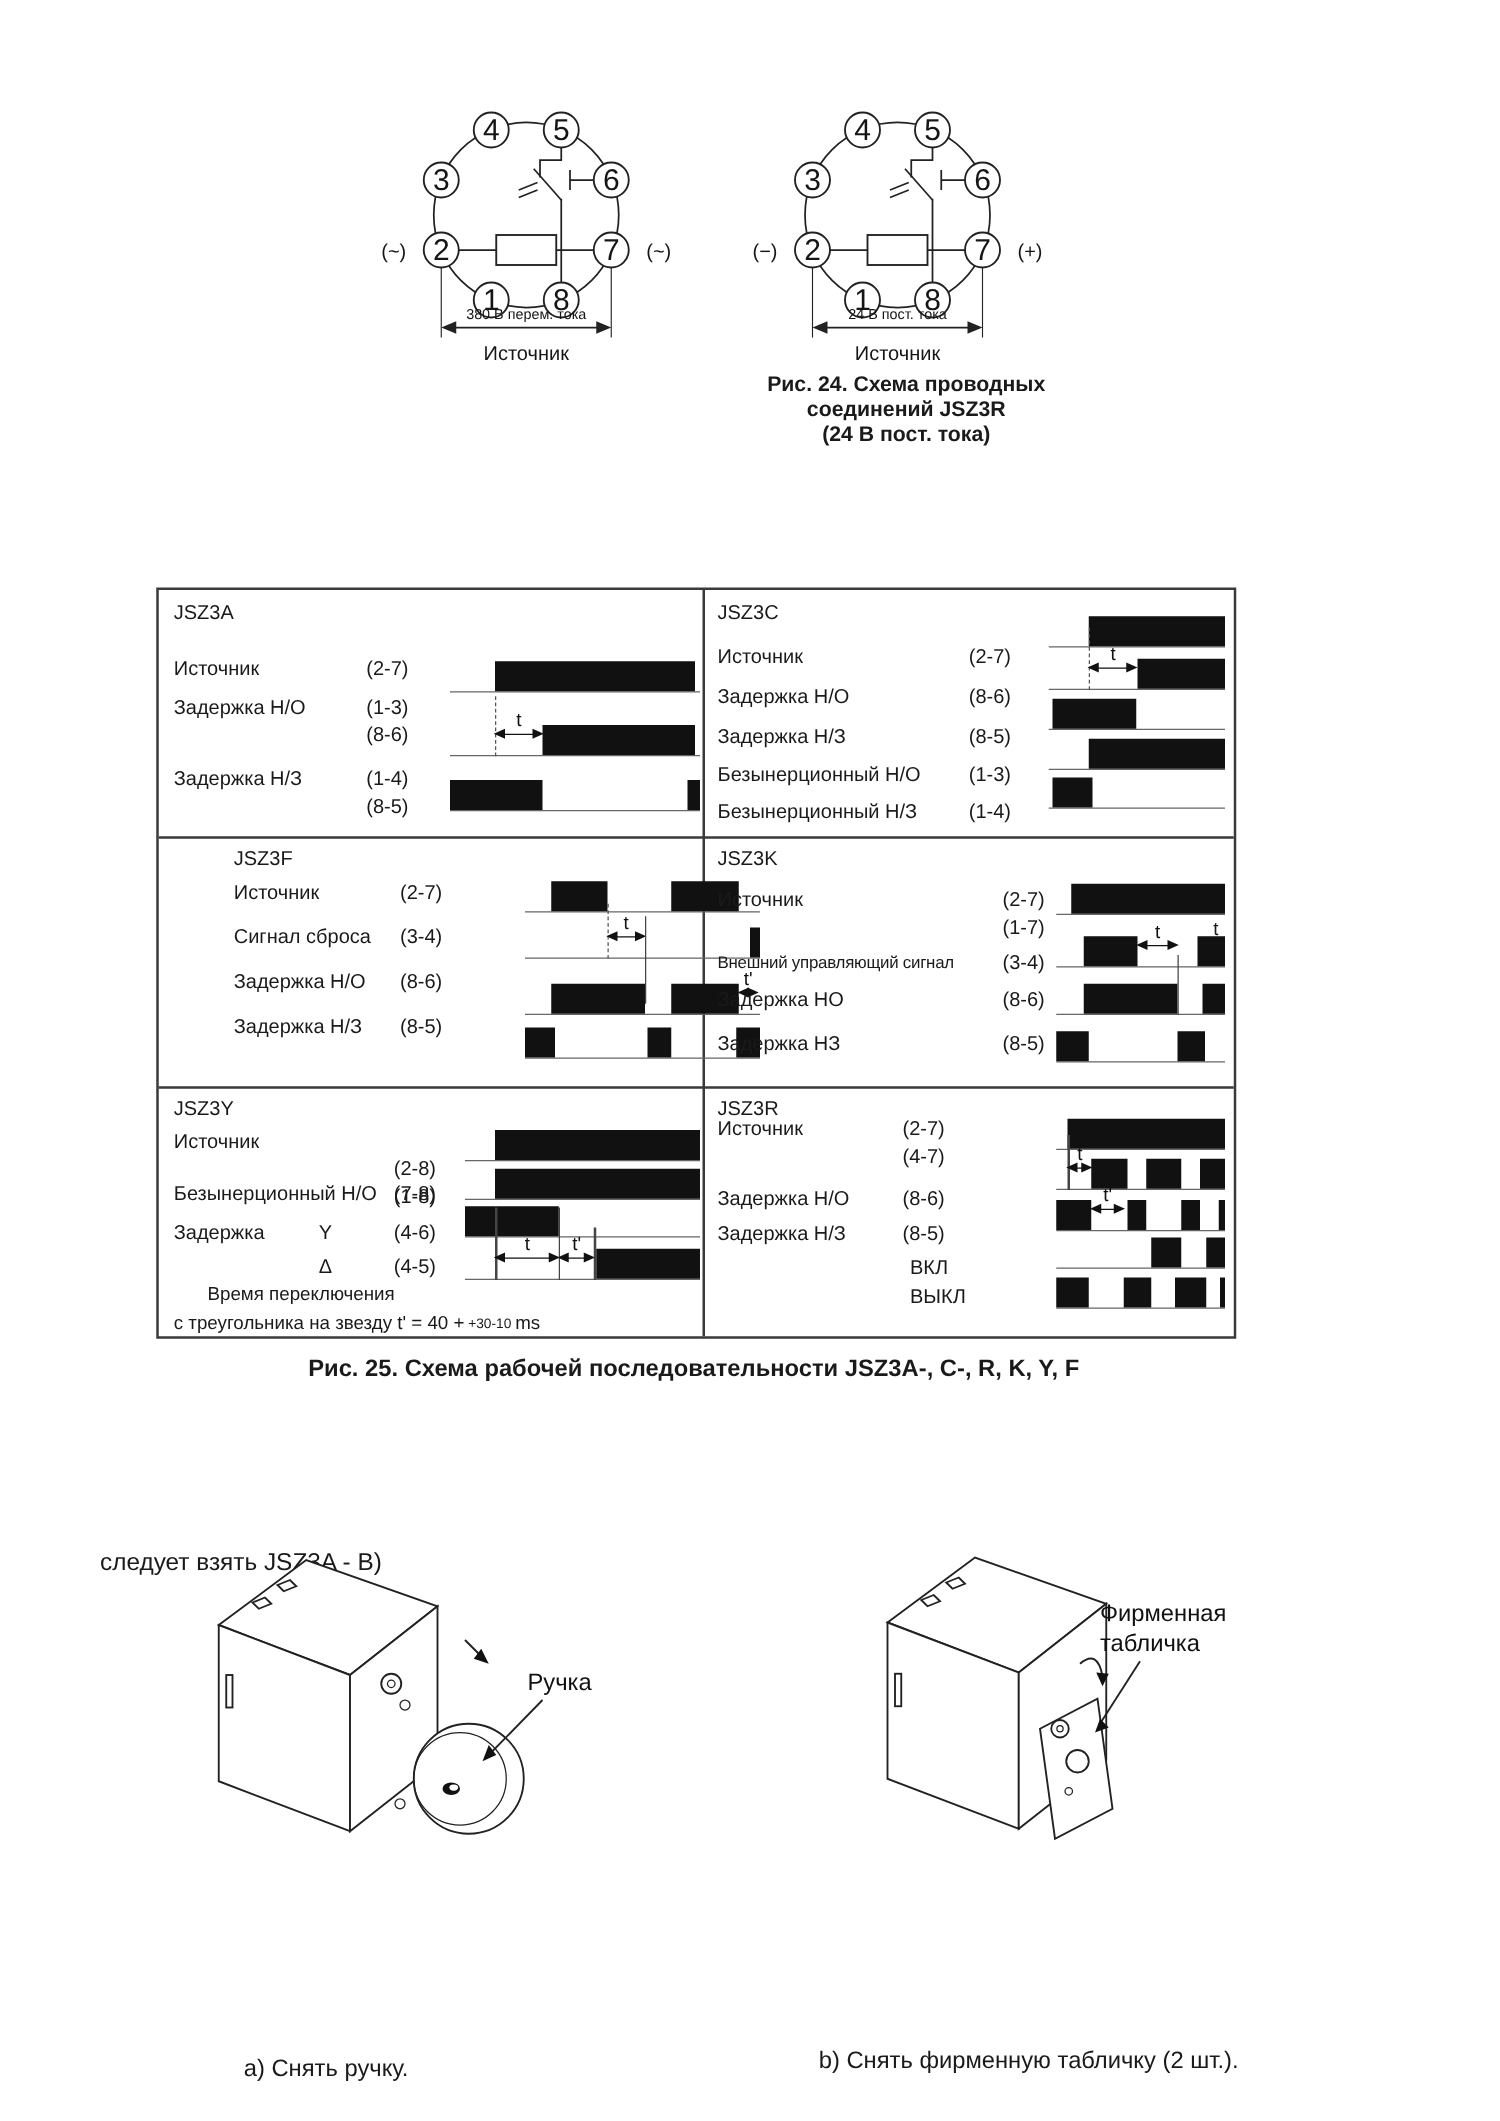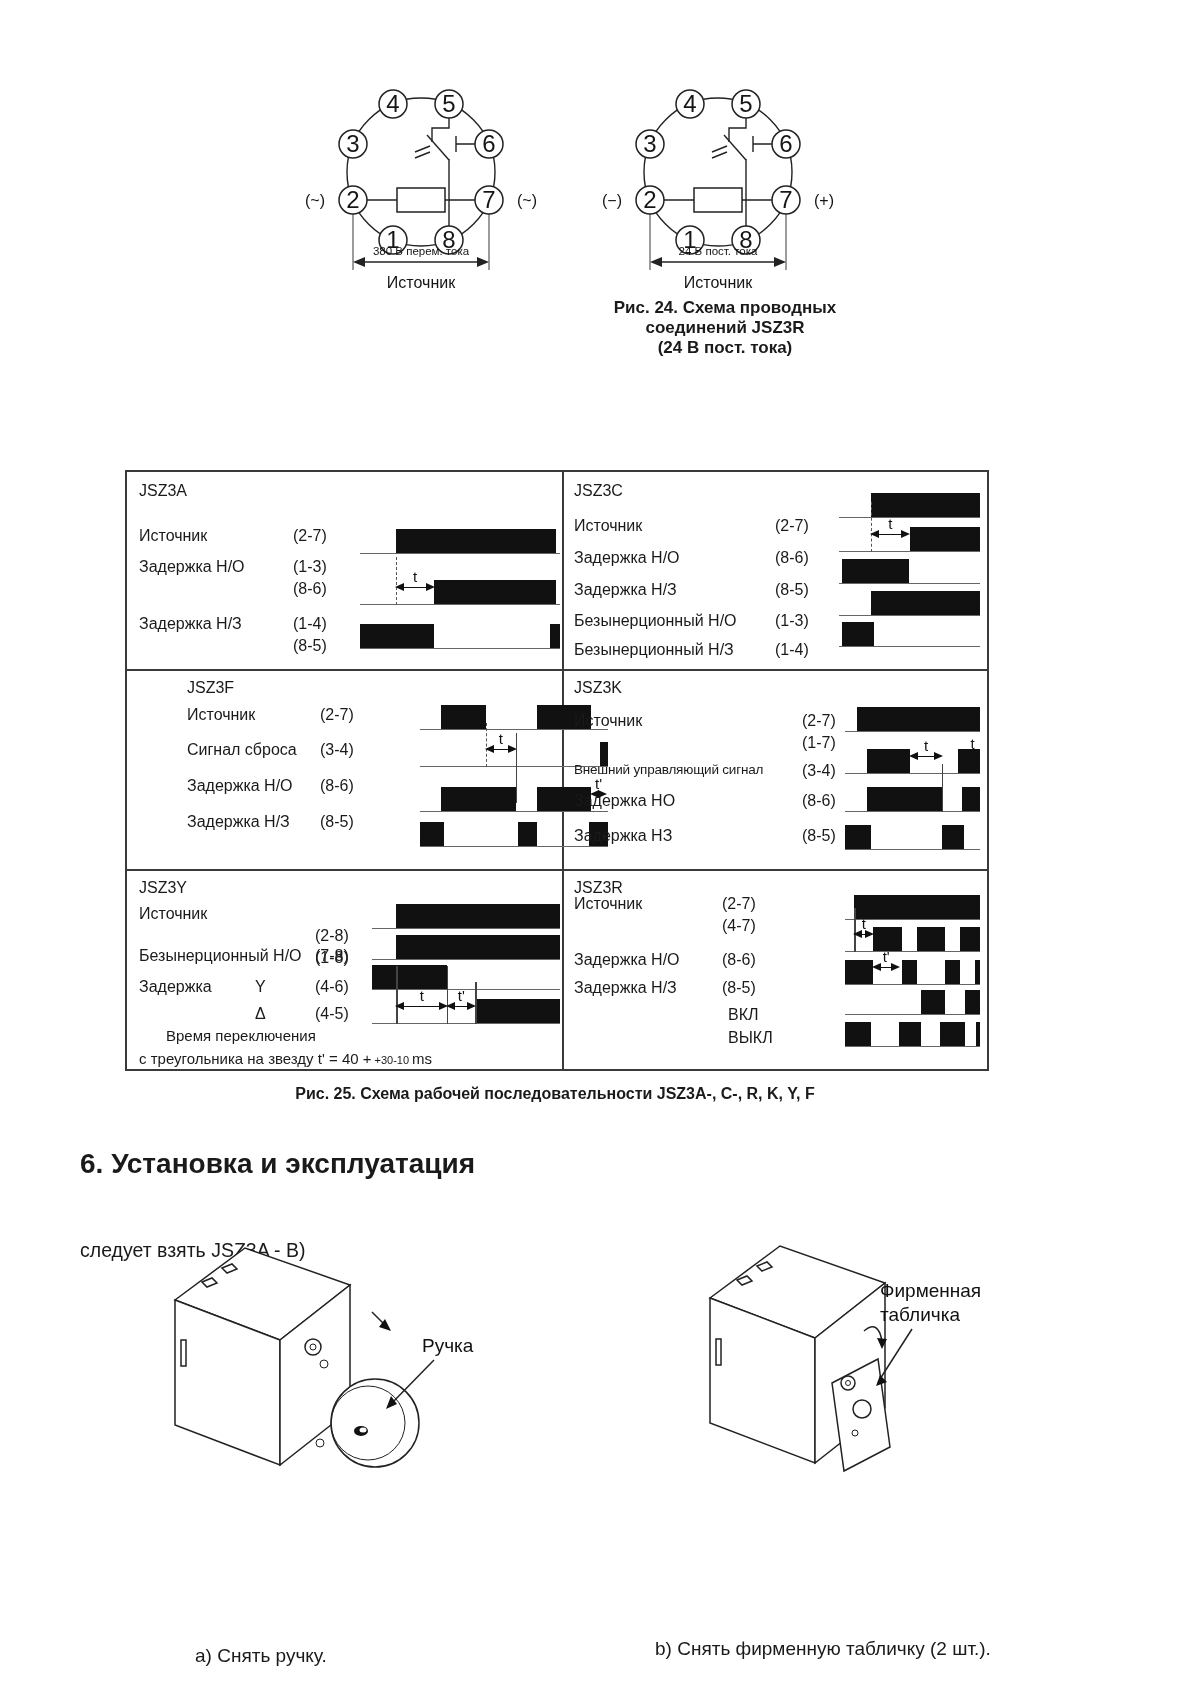--- a/index.html
+++ b/index.html
@@ -39,21 +39,21 @@
   .warr{position:absolute;top:4px;height:22px;}
   .arr-line{position:absolute;left:5px;right:5px;top:12px;border-top:1.6px solid #111;}
   .arr-hl{position:absolute;left:-1px;top:8px;width:0;height:0;
           border-top:4.5px solid transparent;border-bottom:4.5px solid transparent;border-right:9px solid #111;}
   .arr-hr{position:absolute;right:-1px;top:8px;width:0;height:0;
           border-top:4.5px solid transparent;border-bottom:4.5px solid transparent;border-left:9px solid #111;}
   .arr-label{position:absolute;left:0;right:0;top:-7px;text-align:center;font-size:15px;color:#111;}
   .wlab{position:absolute;top:-5px;font-size:15px;}
   
   #fig25-caption{position:absolute;left:125px;top:1085px;width:860px;text-align:center;
-                 font-weight:bold;font-size:16px;}
+                 font-weight:bold;font-size:19px;}
   #heading6{position:absolute;left:80px;top:1148px;font-weight:bold;font-size:28px;}
   .para-line{position:absolute;left:80px;width:1080px;font-size:19.5px;line-height:29px;}
   
   .dln{fill:none;stroke:#222;stroke-width:1.5px;}
   .dlnf{fill:#fff;stroke:#222;stroke-width:1.5px;}
   .dthin{fill:none;stroke:#222;stroke-width:1px;}
   .dfill{fill:#111;}
   .dlabel{font-size:19px;fill:#111;}
   .step-cap{position:absolute;font-size:19px;white-space:nowrap;}
 </style>
@@ -396,21 +396,20 @@
           <div class="wpulse" style="left: 0%; width: 19%;"></div>
           <div class="wpulse" style="left: 40%; width: 16%;"></div>
           <div class="wpulse" style="left: 70%; width: 19%;"></div>
           <div class="wpulse" style="left: 97%; width: 3%;"></div>
         </div>
       </div>
     </div>
 
   <div id="fig25-caption">Рис. 25. Схема рабочей последовательности JSZ3A-, C-, R, K, Y, F</div>
 
-  <div id="heading6">6. Установка и эксплуатация</div>
   <div class="para-line" style="top:1236px">следует взять JSZ3A - В)</div>
 
   <svg class="figsvg" style="left:150px;top:1240px;width:340px;height:250px" viewBox="0 0 340 250">
     <polygon class="dlnf" points="25,60 95,8 200,45 130,100"></polygon>
     <polygon class="dlnf" points="25,60 130,100 130,225 25,185"></polygon>
     <polygon class="dlnf" points="130,100 200,45 200,170 130,225"></polygon>
     <polygon class="dlnf" points="52,42 62,38 67,43 57,47"></polygon>
     <polygon class="dlnf" points="72,28 82,24 87,29 77,33"></polygon>
     <rect class="dlnf" x="31" y="100" width="5" height="26"></rect>
     <circle class="dlnf" cx="163" cy="107" r="8"></circle>

